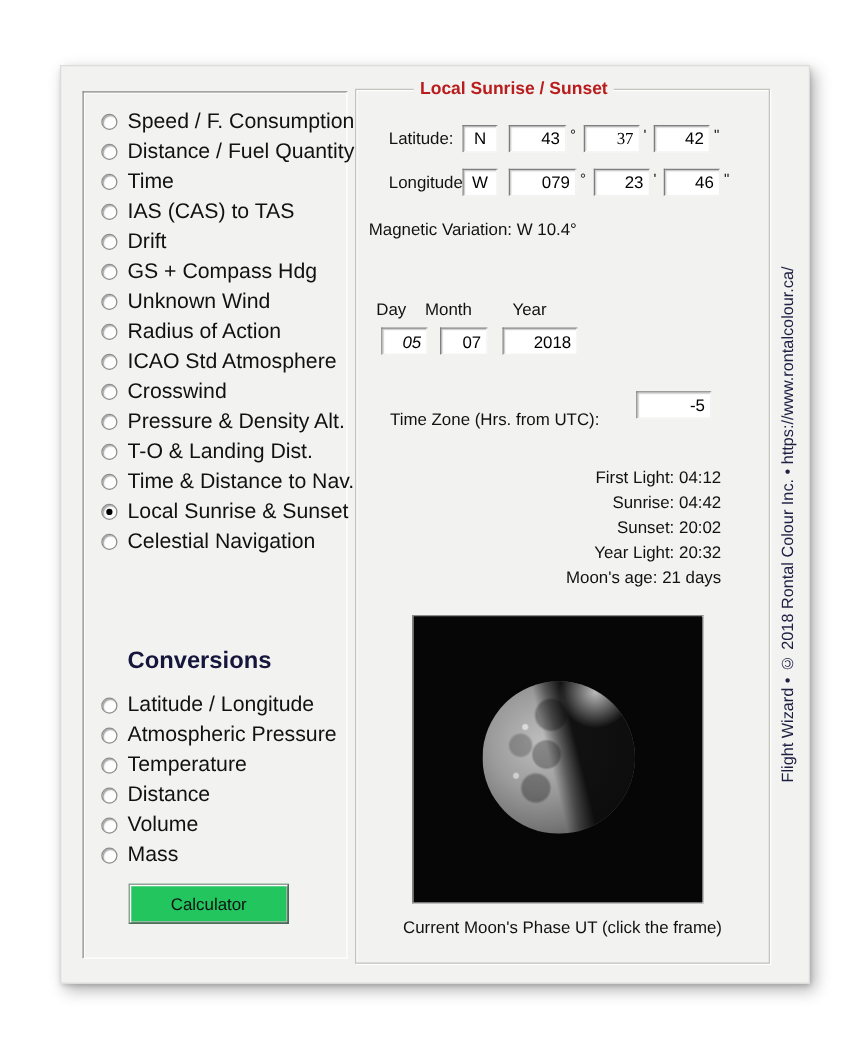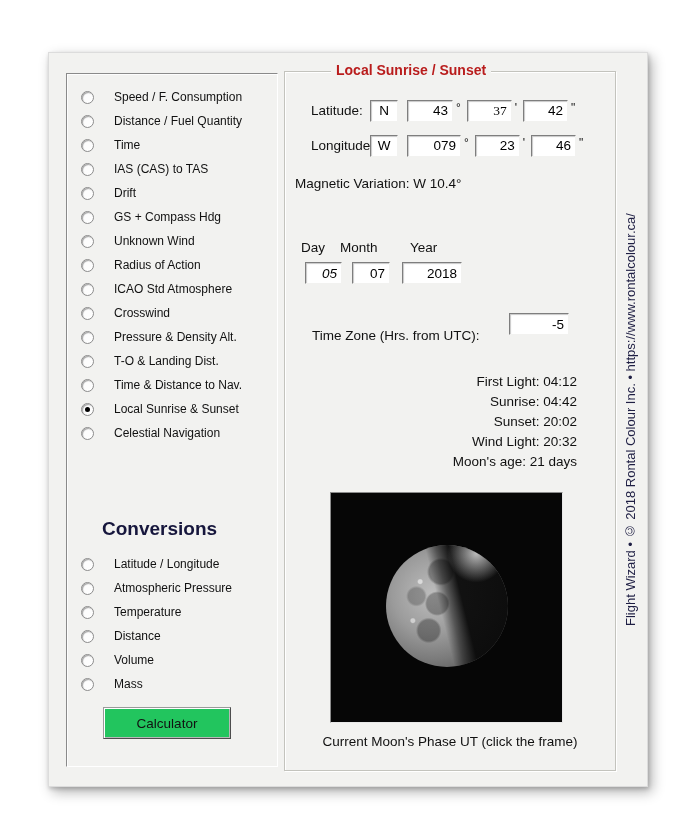--- a/index.html
+++ b/index.html
@@ -15,21 +15,21 @@
   
   .left-panel {
     position:absolute; left:17px; top:20px; width:212px; height:694px;
     background:#f2f2f0;
     border-top:1px solid #8a8a8a; border-left:1px solid #8a8a8a;
     border-bottom:1px solid #ffffff; border-right:1px solid #ffffff;
     box-shadow: 1px 1px 0 #fdfdfd inset;
   }
   .nav-list { position:absolute; left:14px; top:11px; right:4px; }
   .conv-list { position:absolute; left:14px; top:478px; right:4px; }
-  .radio-row { height:24px; display:flex; align-items:center; gap:20px; white-space:nowrap; font-size:12px; cursor:default; }
+  .radio-row { height:24px; display:flex; align-items:center; gap:8px; white-space:nowrap; font-size:17px; cursor:default; }
   .radio {
     flex:none; width:13px; height:13px; border-radius:50%;
     background:#fdfdfd; border:1px solid #8c8c8c; position:relative;
     box-shadow: inset 1px 1px 1px rgba(0,0,0,0.35), inset -1px -1px 1px rgba(255,255,255,0.95);
   }
   .radio.on::after { content:""; position:absolute; left:3px; top:3px; width:5px; height:5px; border-radius:50%; background:#000; }
   .conversions-heading { position:absolute; left:35px; top:444px; font-size:19px; font-weight:bold; color:#16163c; }
   .calc-button {
     position:absolute; left:36px; top:633px; width:128px; height:32px;
     background:#22c55e; font-family:"Liberation Sans", sans-serif; font-size:13.5px; color:#111;
@@ -248,21 +248,21 @@
     <input class="field date-field month" value="07" style="">
     <input class="field date-field year" value="2018" style="">
 
     <span class="tz-label">Time Zone (Hrs. from UTC):</span>
     <input class="field tz-field" value="-5" style="">
 
     <div class="results">
       <div><span>First Light:</span> <span>04:12</span></div>
       <div><span>Sunrise:</span> <span>04:42</span></div>
       <div><span>Sunset:</span> <span>20:02</span></div>
-      <div><span>Wind Light:</span> <span>20:32</span></div>
+      <div><span>Year Light:</span> <span>20:32</span></div>
       <div><span>Moon's age:</span> <span>21 days</span></div>
     </div>
 
     <div class="moon-frame">
       <div class="moon"></div>
     </div>
     <div class="moon-caption">Current Moon's Phase UT (click the frame)</div>
   </div>
 
   <div class="vertical-credit">Flight Wizard • © 2018 Rontal Colour Inc. • https://www.rontalcolour.ca/</div>

